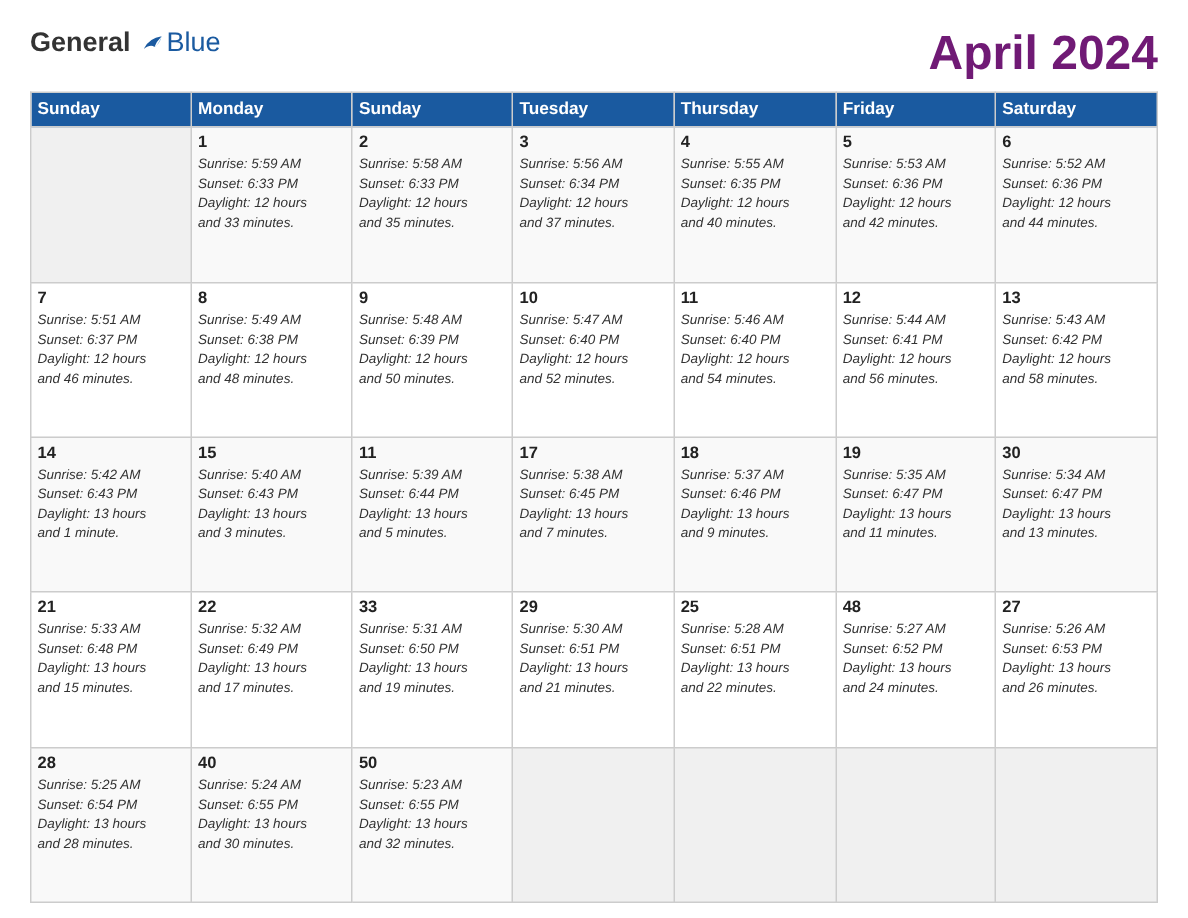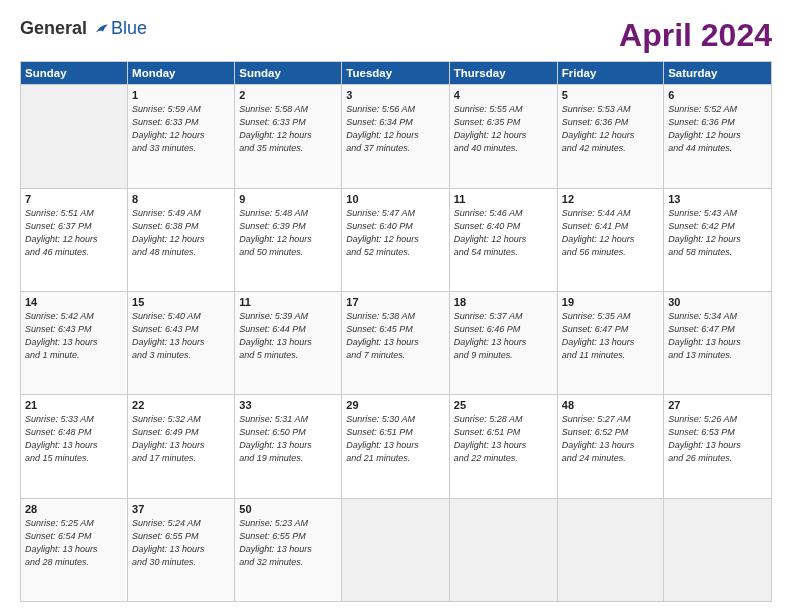--- a/index.html
+++ b/index.html
@@ -259,21 +259,21 @@
             <span class="day-num">27</span>
             <div class="cell-text">Sunrise: 5:26 AM<br>Sunset: 6:53 PM<br>Daylight: 13 hours<br>and 26 minutes.</div>
           </td>
         </tr>
         <tr>
           <td>
             <span class="day-num">28</span>
             <div class="cell-text">Sunrise: 5:25 AM<br>Sunset: 6:54 PM<br>Daylight: 13 hours<br>and 28 minutes.</div>
           </td>
           <td>
-            <span class="day-num">37</span>
+            <span class="day-num">40</span>
             <div class="cell-text">Sunrise: 5:24 AM<br>Sunset: 6:55 PM<br>Daylight: 13 hours<br>and 30 minutes.</div>
           </td>
           <td>
             <span class="day-num">50</span>
             <div class="cell-text">Sunrise: 5:23 AM<br>Sunset: 6:55 PM<br>Daylight: 13 hours<br>and 32 minutes.</div>
           </td>
           <td class="empty"></td>
           <td class="empty"></td>
           <td class="empty"></td>
           <td class="empty"></td>

